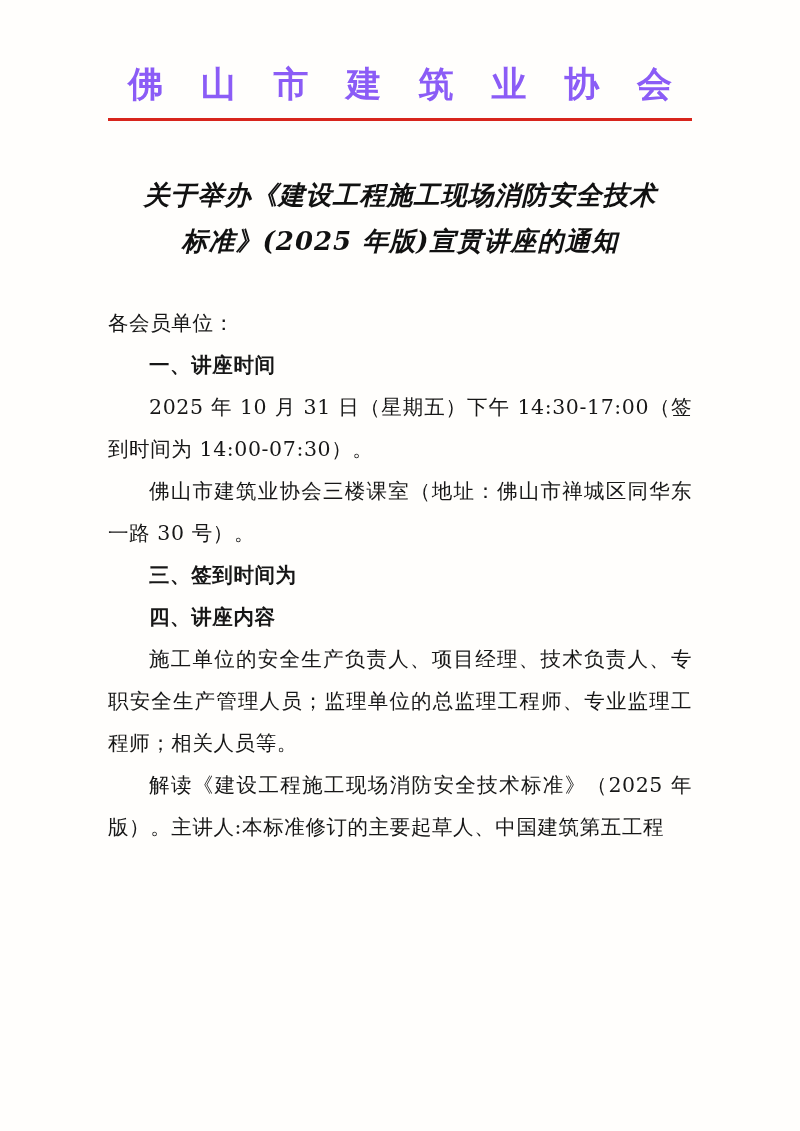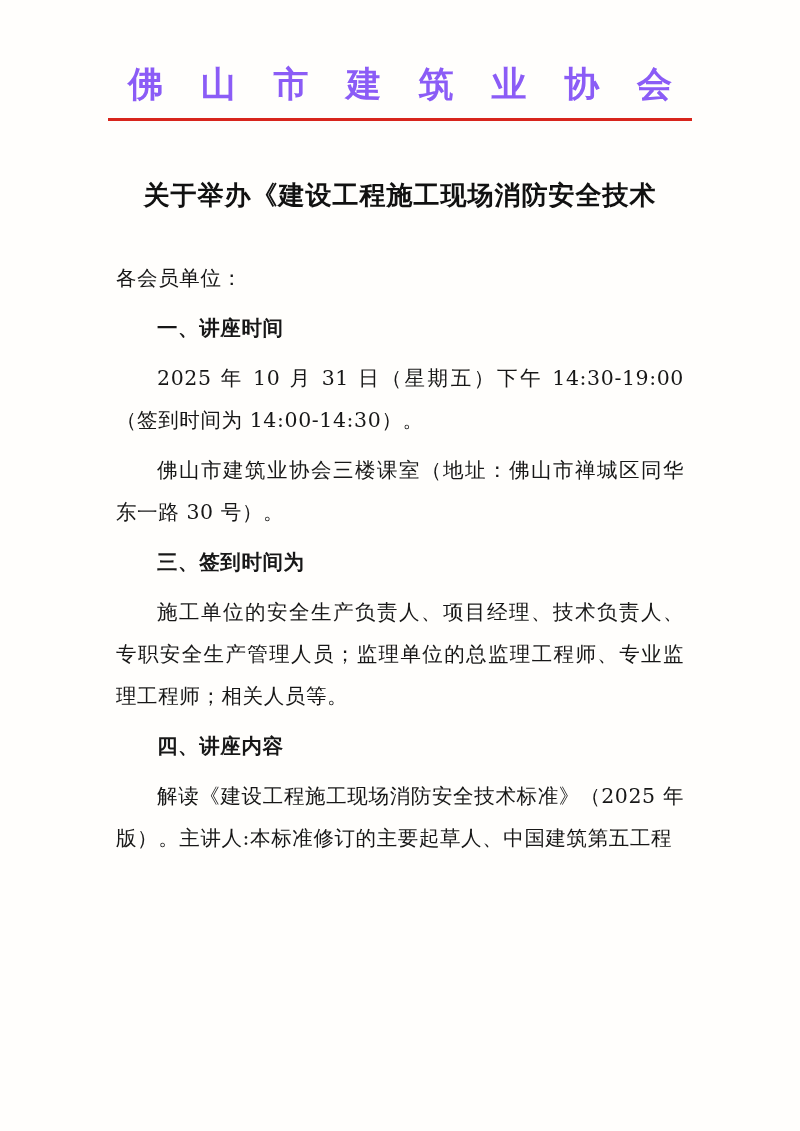--- a/index.html
+++ b/index.html
@@ -48,33 +48,34 @@
     text-align: center;
     font-weight: bold;
     font-size: 26px;
     line-height: 1.75;
     letter-spacing: 1px;
     color: #111;
   }
   .doc-title .line {
     display: block;
     white-space: nowrap;
+    font-style: italic;
   }
   
   .body-text {
     margin-top: 38px;
     font-size: 20.5px;
     line-height: 2.05;
     letter-spacing: 0.6px;
     color: #171717;
     text-align: justify;
     text-justify: inter-ideograph;
   }
   .p {
-    margin: 8px;
+    margin: 0;
   }
   .indent1 {
     text-indent: 2em;
   }
   .salutation {
     text-indent: 0;
   }
   .section-head {
     text-indent: 2em;
     font-weight: bold;
@@ -85,32 +86,33 @@
 
 <div class="page">
 
   <div class="letterhead">
     <div class="org-title">佛 山 市 建 筑 业 协 会</div>
     <div class="red-rule"></div>
   </div>
 
   <div class="doc-title">
     <span class="line">关于举办《建设工程施工现场消防安全技术</span>
+    <span class="line">标准》(2025 年版)宣贯讲座的通知</span>
   </div>
 
   <div class="body-text">
 
     <p class="p salutation">各会员单位：</p>
 
 
     <p class="p section-head">一、讲座时间</p>
-    <p class="p indent1">2025 年 10 月 31 日（星期五）下午 14:30-19:00（签到时间为 14:00-14:30）。</p>
+    <p class="p indent1">2025 年 10 月 31 日（星期五）下午 14:30-17:00（签到时间为 14:00-07:30）。</p>
 
     <p class="p indent1">佛山市建筑业协会三楼课室（地址：佛山市禅城区同华东一路 30 号）。</p>
 
     <p class="p section-head">三、签到时间为</p>
+    <p class="p section-head">四、讲座内容</p>
+
     <p class="p indent1">施工单位的安全生产负责人、项目经理、技术负责人、专职安全生产管理人员；监理单位的总监理工程师、专业监理工程师；相关人员等。</p>
-
-    <p class="p section-head">四、讲座内容</p>
     <p class="p indent1">解读《建设工程施工现场消防安全技术标准》（2025 年版）。主讲人:本标准修订的主要起草人、中国建筑第五工程</p>
 
   </div>
 </div>
 
 </body></html>

